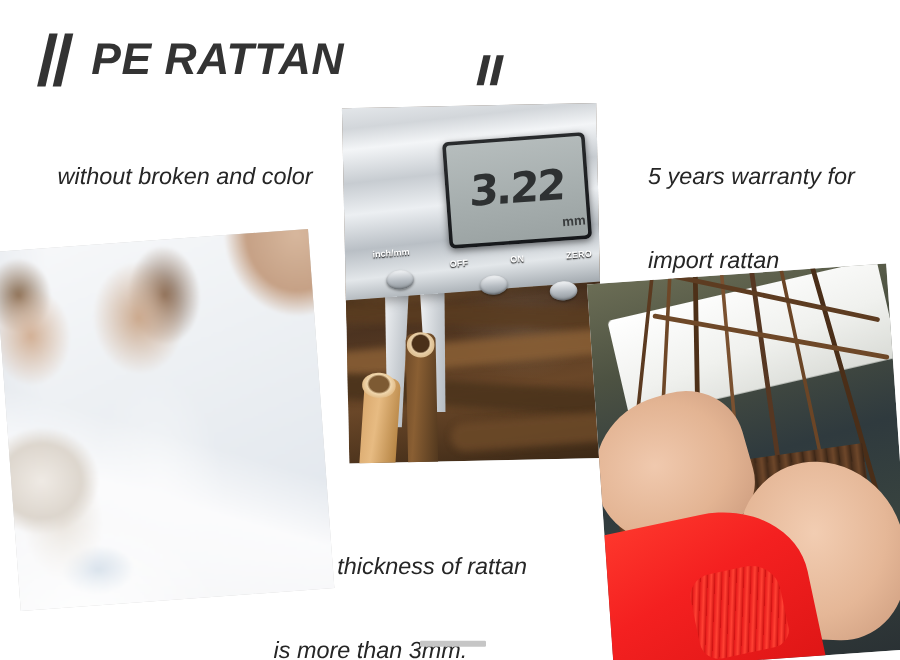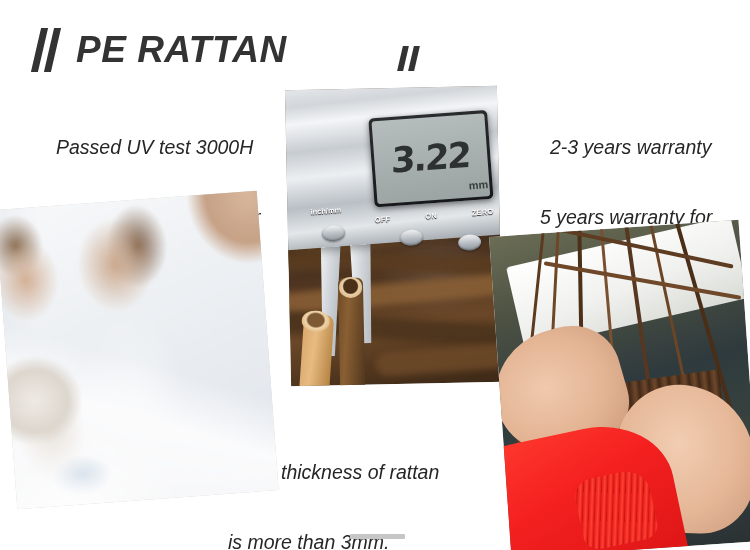--- a/index.html
+++ b/index.html
@@ -352,27 +352,25 @@
   <div id="title-text">PE RATTAN</div>
 
   <div class="slash-group" id="slash-trail">
     <div class="slash s1"></div>
     <div class="slash s2"></div>
   </div>
 
 </div>
 
 <div class="caption" id="caption-left">
-  <span class="l1">Passed UV test 3000H</span>
   <span class="l2">without broken and color</span>
   <span class="l3">fading.</span>
 </div>
 
 <div class="caption" id="caption-right">
-  <span class="l1">2-3 years warranty</span>
   <span class="l3">5 years warranty for</span>
   <span class="l4">import rattan</span>
 </div>
 
 <div class="caption" id="caption-bottom">
   <span class="l1">The thickness of rattan</span>
   <span class="l2">is more than 3mm.</span>
 </div>
 
 <div class="photo" id="photo-lab">

